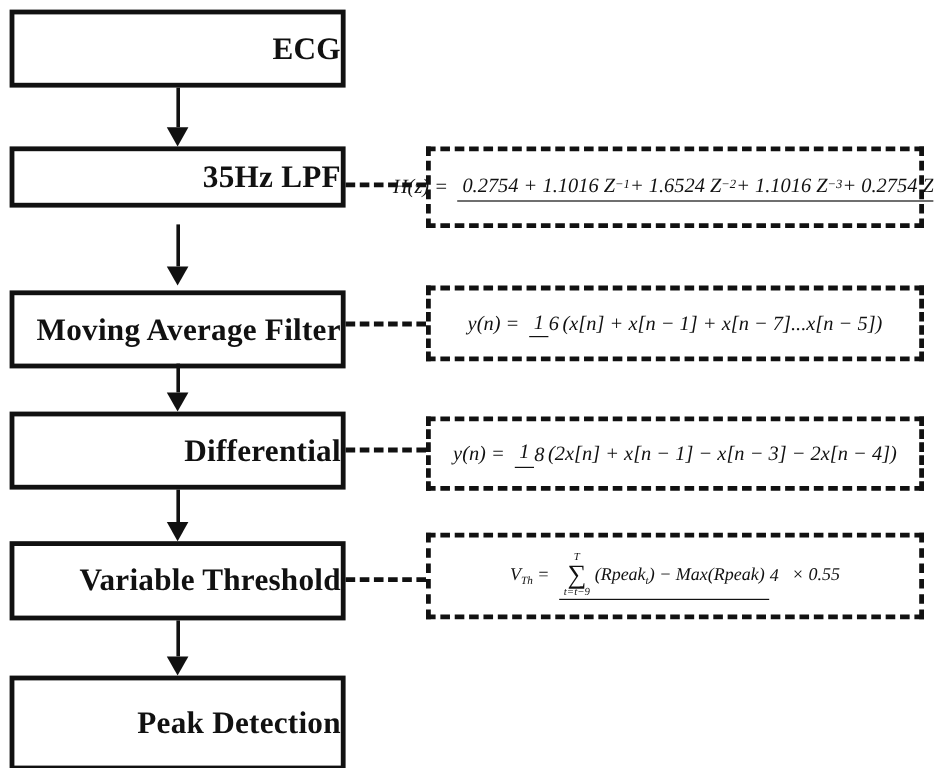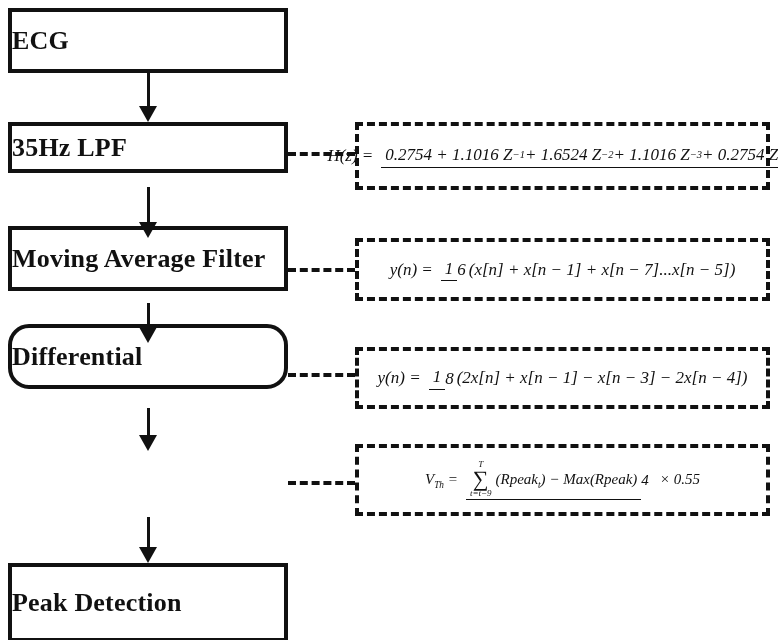--- a/index.html
+++ b/index.html
@@ -4,27 +4,27 @@
 <style>
   html,body{margin:0;padding:0;background:#fff;}
   .stage{
     position:relative;width:778px;height:640px;background:#ffffff;
     font-family:"Liberation Serif", serif;color:#111;overflow:hidden;
   }
   
   .node{
     position:absolute;left:8px;width:280px;box-sizing:border-box;
     border:4px solid #111;background:#fff;
-    display:flex;align-items:center;justify-content:flex-start;
+    display:flex;align-items:center;justify-content:flex-end;
   }
   .node-label{font-weight:bold;font-size:26px;white-space:nowrap;letter-spacing:.2px;}
   #node-ecg{top:8px;height:65px;}
   #node-lpf{top:122px;height:51px;}
-  #node-maf{top:226px;height:65px;}
-  #node-diff{top:324px;height:65px;border-radius:21px;}
+  #node-maf{top:242px;height:65px;}
+  #node-diff{top:343px;height:65px;}
   #node-vth{top:451px;height:66px;}
   #node-peak{top:563px;height:79px;}
 
   
   .arrow-line{position:absolute;left:147px;width:3px;background:#111;}
   .arrow-head{position:absolute;left:139px;width:0;height:0;
     border-left:9px solid transparent;border-right:9px solid transparent;
     border-top:16px solid #111;}
   #a1-line{top:73px;height:33px;}   #a1-head{top:106px;}
   #a2-line{top:187px;height:35px;}  #a2-head{top:222px;}
@@ -73,20 +73,23 @@
     <span class="node-label">ECG</span>
   </div>
   <div class="node" id="node-lpf">
     <span class="node-label">35Hz LPF</span>
   </div>
   <div class="node" id="node-maf">
     <span class="node-label">Moving Average Filter</span>
   </div>
   <div class="node" id="node-diff">
     <span class="node-label">Differential</span>
+  </div>
+  <div class="node" id="node-vth">
+    <span class="node-label">Variable Threshold</span>
   </div>
   <div class="node" id="node-peak">
     <span class="node-label">Peak Detection</span>
   </div>
 
   <div class="arrow-line" id="a1-line"></div>
   <div class="arrow-head" id="a1-head"></div>
   <div class="arrow-line" id="a2-line"></div>
   <div class="arrow-head" id="a2-head"></div>
   <div class="arrow-line" id="a3-line"></div>

